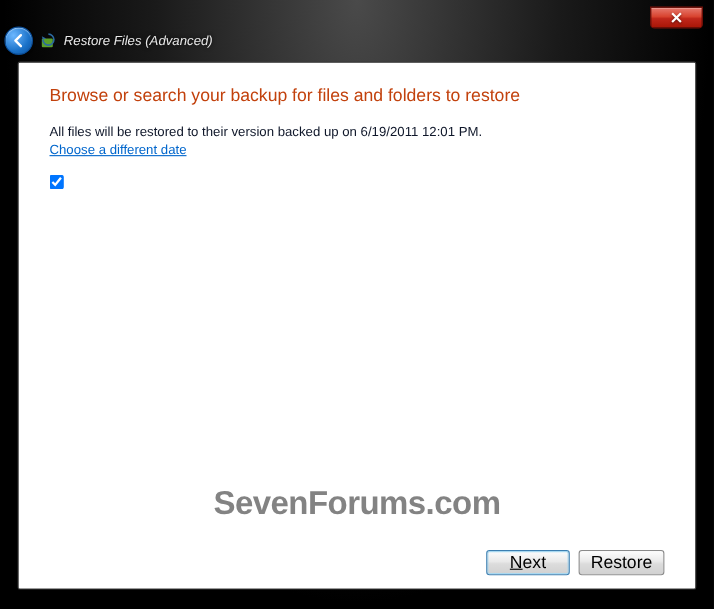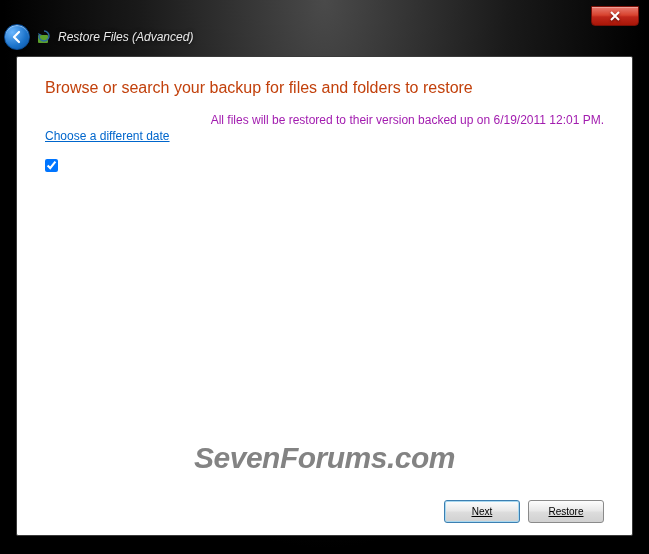--- a/index.html
+++ b/index.html
@@ -86,24 +86,23 @@
     padding: 22px 28px 12px 28px;
     display: flex;
     flex-direction: column;
   }
   .heading {
     color: #c2410c;
     font-size: 16px;
     margin-bottom: 14px;
   }
   .desc {
-    color: #a21caf;
+    color: #0f172a;
     font-size: 12px;
     line-height: 1.5;
-    text-align: right;
   }
   .link {
     color: #0066cc;
     text-decoration: underline;
     cursor: pointer;
     display: inline-block;
   }
   .checkbox-row {
     margin-top: 16px;
     display: flex;
@@ -117,45 +116,43 @@
     cursor: pointer;
   }
   .spacer { flex: 1; }
   .watermark {
     position: absolute;
     left: 0; right: 0;
     bottom: 60px;
     text-align: center;
     font-size: 30px;
     font-weight: bold;
-    font-style: italic;
     font-family: Arial, sans-serif;
     color: rgba(90,90,90,0.75);
     pointer-events: none;
     letter-spacing: -0.5px;
   }
   .button-row {
     display: flex;
     justify-content: flex-end;
     gap: 8px;
     padding-top: 10px;
     border-top: 0;
   }
   .win-btn {
     min-width: 76px;
     height: 23px;
-    font-size: 10px;
+    font-size: 16px;
     font-family: "Segoe UI", Tahoma, sans-serif;
     background: linear-gradient(to bottom, #fdfdfd, #e9e9e9 45%, #dcdcdc 55%, #d1d1d1);
     border: 1px solid #8a8a8a;
     border-radius: 3px;
     cursor: pointer;
     color: #000;
     padding: 0 10px;
-    text-decoration: underline;
   }
   .win-btn.default {
     border: 1px solid #3c7fb1;
     box-shadow: 0 0 0 1px #a8d8f0 inset;
   }
   .win-btn u { text-decoration: underline; }
 </style>
 </head>
 <body>
 

